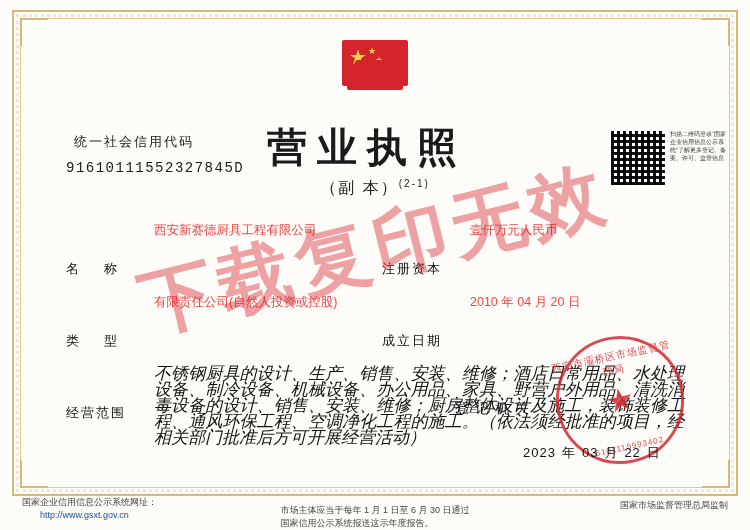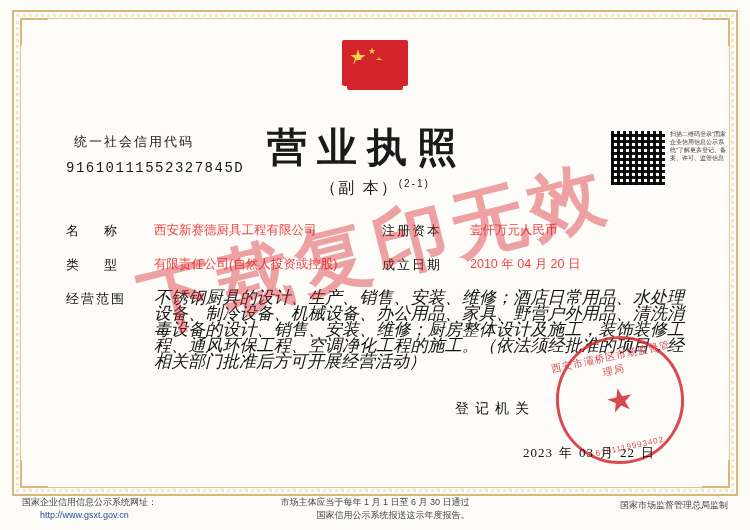--- a/index.html
+++ b/index.html
@@ -96,21 +96,21 @@
     position:absolute;right:20px;top:130px;width:60px;
     font-size:6px;line-height:8px;color:#333;
   }
 
   
   .fields{position:absolute;left:66px;top:222px;width:618px;font-size:12.5px;color:#1a1a1a;}
   .row{display:flex;margin-bottom:16px;}
   .col-l{width:316px;display:flex;}
   .col-r{width:300px;display:flex;}
   .lab{
-    width:88px;flex:none;letter-spacing:6px;font-size:13px;color:#111;
+    width:88px;flex:none;letter-spacing:6px;font-size:13px;color:#111;margin-top:38px;
   }
   .lab.tight{letter-spacing:2px;}
   .val{flex:1;font-size:12.5px;line-height:17px;color:#ef4444;}
   .val.addr{font-size:12px;line-height:16px;}
   .scope-row{display:flex;}
   .scope-val{
     width:560px;font-size:17px;line-height:16px;text-align:justify;color:#111;font-style:italic;
   }
 
   
@@ -132,35 +132,35 @@
   }
   .seal .seal-bottom{
     position:absolute;left:0;right:0;bottom:9px;text-align:center;
     font-size:8px;color:#d4232a;letter-spacing:1px;
   }
 
   
   .dateline{
     position:absolute;left:520px;top:444px;font-size:13px;color:#111;letter-spacing:1px;
   }
-  .dateline span{margin:0 3px;font-family:Liberation Serif, serif;}
+  .dateline span{margin:0 3px;}
 
   
   .watermark{
     position:absolute;left:50%;top:250px;transform:translate(-50%,-50%) rotate(-14deg);
     font-family:"DejaVu Serif","Liberation Serif",serif;
     font-weight:bold;font-size:74px;letter-spacing:6px;
     color:rgba(214,35,42,.42);
     white-space:nowrap;pointer-events:none;
   }
 
   
   .footer{position:absolute;left:0;right:0;bottom:4px;height:30px;font-size:9px;color:#444;}
   .f-left{position:absolute;left:22px;top:0;line-height:13px;}
-  .f-center{position:absolute;left:50%;transform:translateX(-50%);top:0;line-height:13px;text-align:right;}
+  .f-center{position:absolute;left:50%;transform:translateX(-50%);top:8px;line-height:13px;text-align:left;}
   .f-right{position:absolute;right:22px;top:3px;padding-left:16px;}
 </style>
 </head>
 <body>
 
 <div id="license">
 
   <div class="border-outer"></div>
   <div class="border-wave"></div>
   <div class="border-inner"></div>

